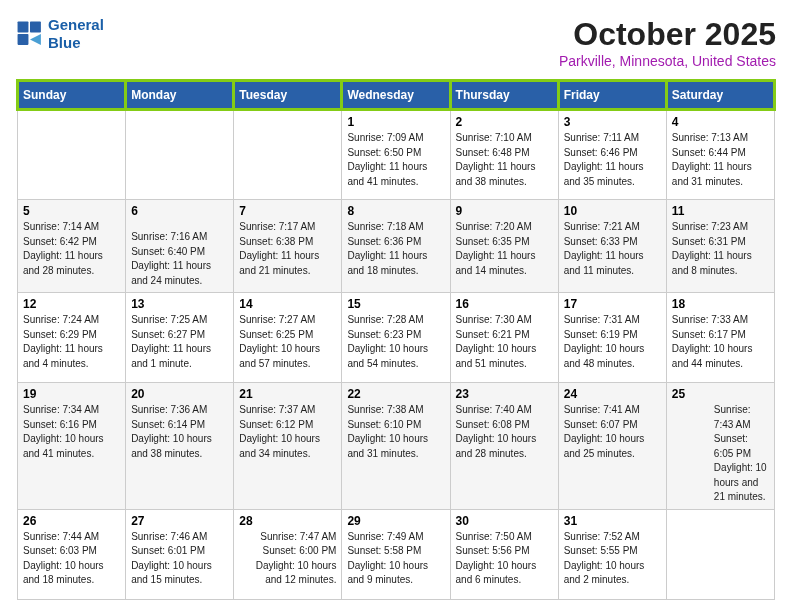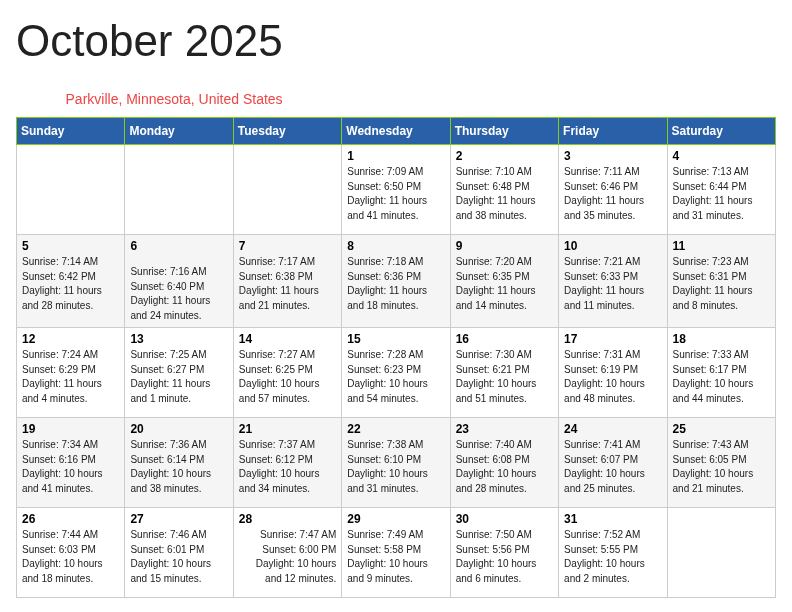--- a/index.html
+++ b/index.html
@@ -31,42 +31,41 @@
       color: #1a5fa8;
     }
     .logo-icon {
       width: 28px;
       height: 28px;
     }
     .title-area {
       text-align: right;
     }
     .month-title {
-      font-size: 44px;
+      font-size: 32px;
       color: #222;
-      font-weight: normal;
+      font-weight: bold;
     }
     .location {
       font-size: 14px;
-      color: #ef4444;
-      margin-top: 25px;
+      color: #a21caf;
     }
     table {
       width: 100%;
       border-collapse: collapse;
       font-size: 11px;
     }
     th {
       background-color: #2960a8;
       color: #fff;
       padding: 6px 4px;
       text-align: left;
       font-size: 12px;
       font-weight: bold;
-      border: 1px solid #84cc16;
+      border: 3px solid #84cc16;
     }
     td {
       border: 1px solid #ccc;
       vertical-align: top;
       padding: 4px 5px;
       height: 90px;
       width: calc(100% / 7);
     }
     .day-num {
       font-size: 12px;
@@ -89,20 +88,32 @@
       background-color: #2960a8;
     }
     .empty {
       background: #f9f9f9;
     }
   </style>
 </head>
 <body>
 
 <div class="header-area">
+  <div class="logo">
+    <svg class="logo-icon" viewBox="0 0 36 36">
+      <rect x="2" y="2" width="14" height="14" fill="#2960a8" rx="1"></rect>
+      <rect x="18" y="2" width="14" height="14" fill="#2960a8" rx="1"></rect>
+      <rect x="2" y="18" width="14" height="14" fill="#2960a8" rx="1"></rect>
+      <polygon points="18,25 32,18 32,32" fill="#4a9fd4"></polygon>
+    </svg>
+    <div class="logo-text">
+      <div><span>General</span></div>
+      <div><span>Blue</span></div>
+    </div>
+  </div>
   <div class="title-area">
     <div class="month-title">October 2025</div>
     <div class="location">Parkville, Minnesota, United States</div>
   </div>
 </div>
 
 <table>
   <thead>
     <tr>
     <th>Sunday</th>
@@ -264,21 +275,21 @@
 Daylight: 10 hours and 28 minutes.</div>
         </td>
         <td>
           <span class="day-num">24</span>
           <div class="day-info" style="white-space: pre-line;">Sunrise: 7:41 AM
 Sunset: 6:07 PM
 Daylight: 10 hours and 25 minutes.</div>
         </td>
         <td>
           <span class="day-num">25</span>
-          <div class="day-info" style="white-space: pre-line;">Sunrise: 7:43 AM
+          <div class="day-info" style="white-space: pre-line; margin-left: 42px;">Sunrise: 7:43 AM
 Sunset: 6:05 PM
 Daylight: 10 hours and 21 minutes.</div>
         </td>
       </tr>
       <tr>
         <td>
           <span class="day-num">26</span>
           <div class="day-info" style="white-space: pre-line;">Sunrise: 7:44 AM
 Sunset: 6:03 PM
 Daylight: 10 hours and 18 minutes.</div>

